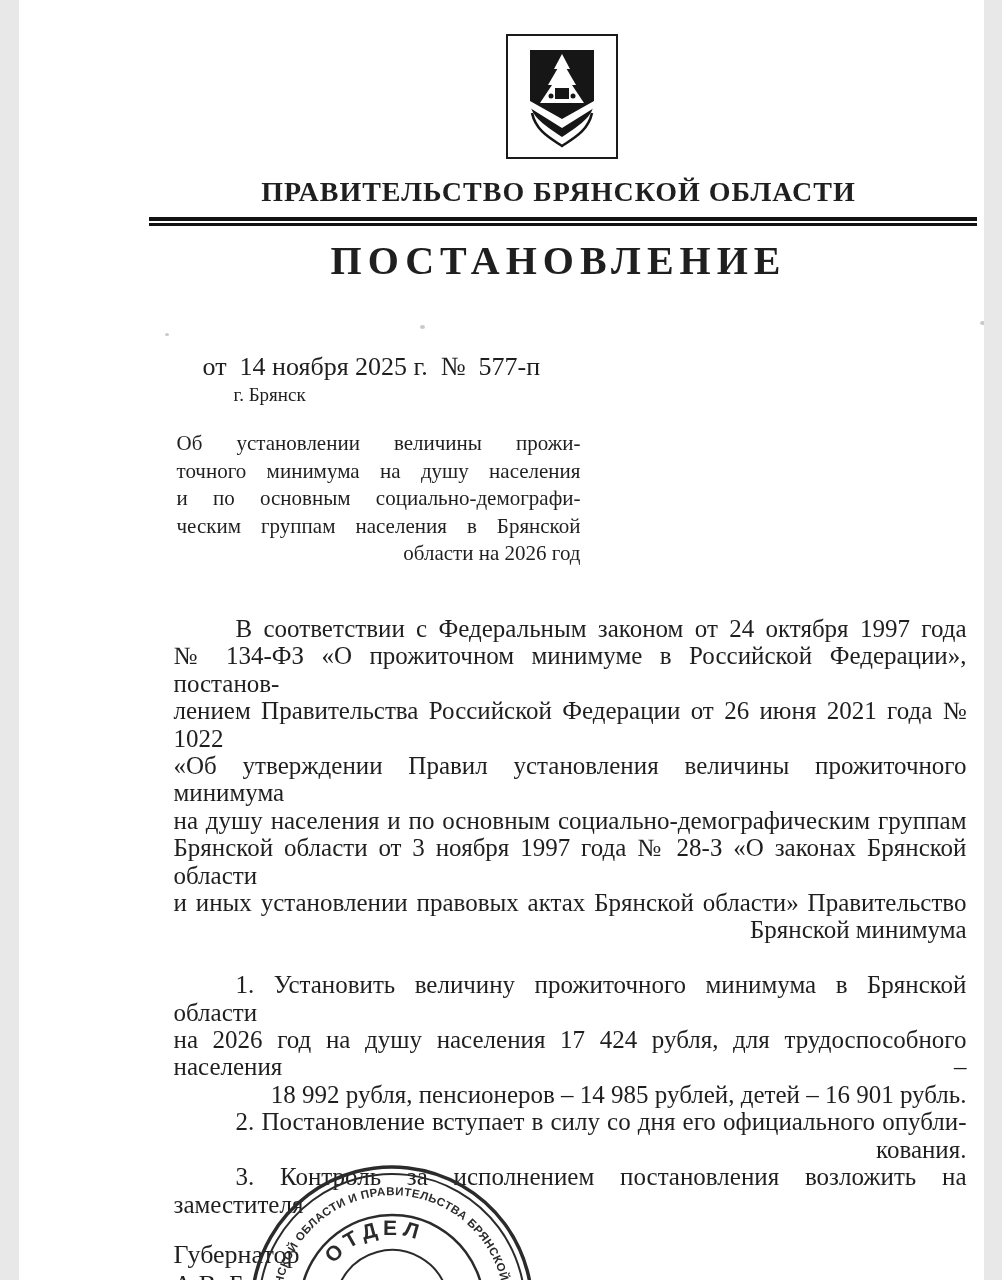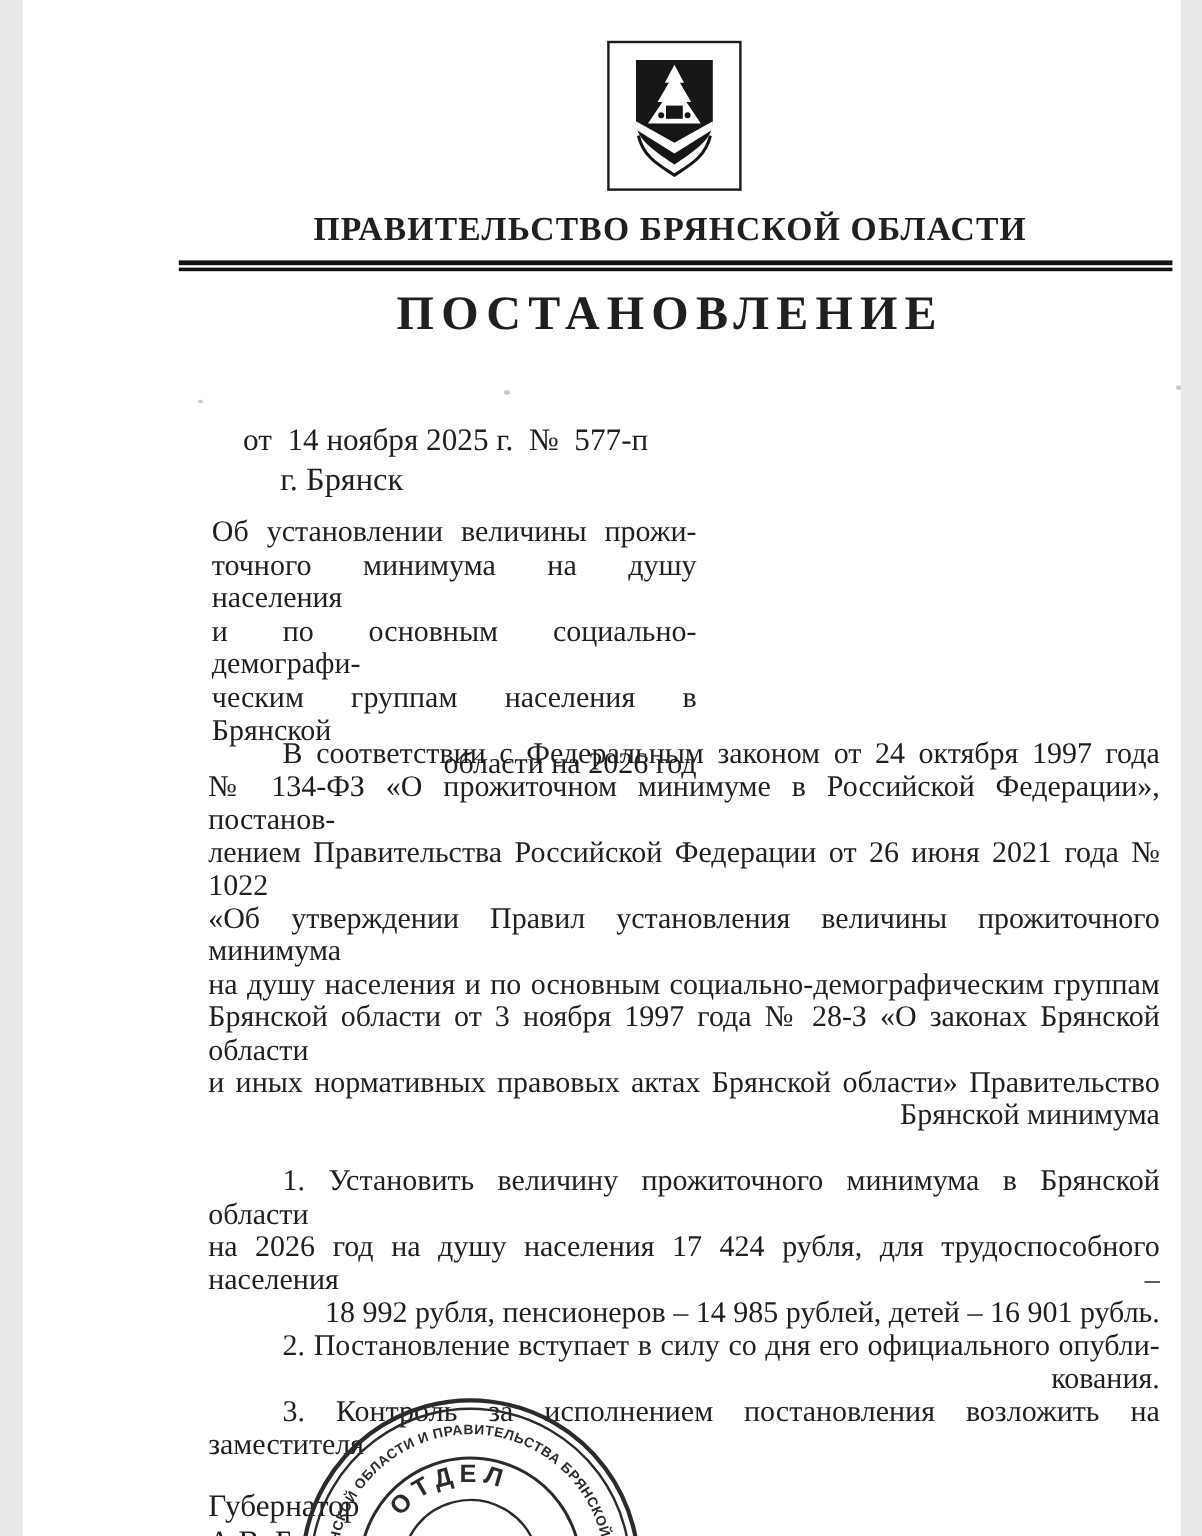--- a/index.html
+++ b/index.html
@@ -29,23 +29,23 @@
     border-top:4px solid #121212;border-bottom:3px solid #121212;
     box-sizing:border-box;
   }
   .doc-type{
     position:absolute;left:39px;top:237px;width:1002px;
     text-align:center;font-size:40px;font-weight:bold;letter-spacing:6px;
     white-space:nowrap;
   }
   
   .date-line{position:absolute;left:155px;top:352px;font-size:26px;white-space:pre;margin-left:29px;}
-  .city-line{position:absolute;left:215px;top:384px;font-size:27px;}
+  .city-line{position:absolute;left:215px;top:384px;font-size:19px;}
   
-  .subject{position:absolute;left:158px;top:430px;width:404px;font-size:25px;line-height:27.6px;}
+  .subject{position:absolute;left:158px;top:430px;width:404px;font-size:21px;line-height:27.6px;}
   
   .body-text{position:absolute;left:155px;top:615px;width:793px;font-size:25px;line-height:27.4px;}
   .ln{min-height:27.4px;text-align:right;}
   .ln.j{text-align:justify;text-align-last:justify;}
   .ln.i{text-indent:62px;}
   .ln.sp{height:27.4px;}
   
   .signature-row{
     position:absolute;left:155px;top:1240px;width:793px;
     display:flex;justify-content:space-between;font-size:26px;flex-direction:column;
@@ -104,21 +104,21 @@
       <div class="ln ">области на 2026 год</div>
     </div>
 
   <div class="body-text">
       <div class="ln j i">В соответствии с Федеральным законом от 24 октября 1997 года</div>
       <div class="ln j">№ 134-ФЗ «О прожиточном минимуме в Российской Федерации», постанов-</div>
       <div class="ln j">лением Правительства Российской Федерации от 26 июня 2021 года № 1022</div>
       <div class="ln j">«Об утверждении Правил установления величины прожиточного минимума</div>
       <div class="ln j">на душу населения и по основным социально-демографическим группам</div>
       <div class="ln j">Брянской области от 3 ноября 1997 года № 28-З «О законах Брянской области</div>
-      <div class="ln j">и иных нормативных правовых актах Брянской области» Правительство</div>
+      <div class="ln j">и иных установлении правовых актах Брянской области» Правительство</div>
       <div class="ln ">Брянской минимума</div>
       <div class="ln sp"></div>
       <div class="ln j i">1. Установить величину прожиточного минимума в Брянской области</div>
       <div class="ln j">на 2026 год на душу населения 17 424 рубля, для трудоспособного населения –</div>
       <div class="ln ">18 992 рубля, пенсионеров – 14 985 рублей, детей – 16 901 рубль.</div>
       <div class="ln j i">2. Постановление вступает в силу со дня его официального опубли-</div>
       <div class="ln ">кования.</div>
       <div class="ln j i">3. Контроль за исполнением постановления возложить на заместителя</div>
     </div>
 

